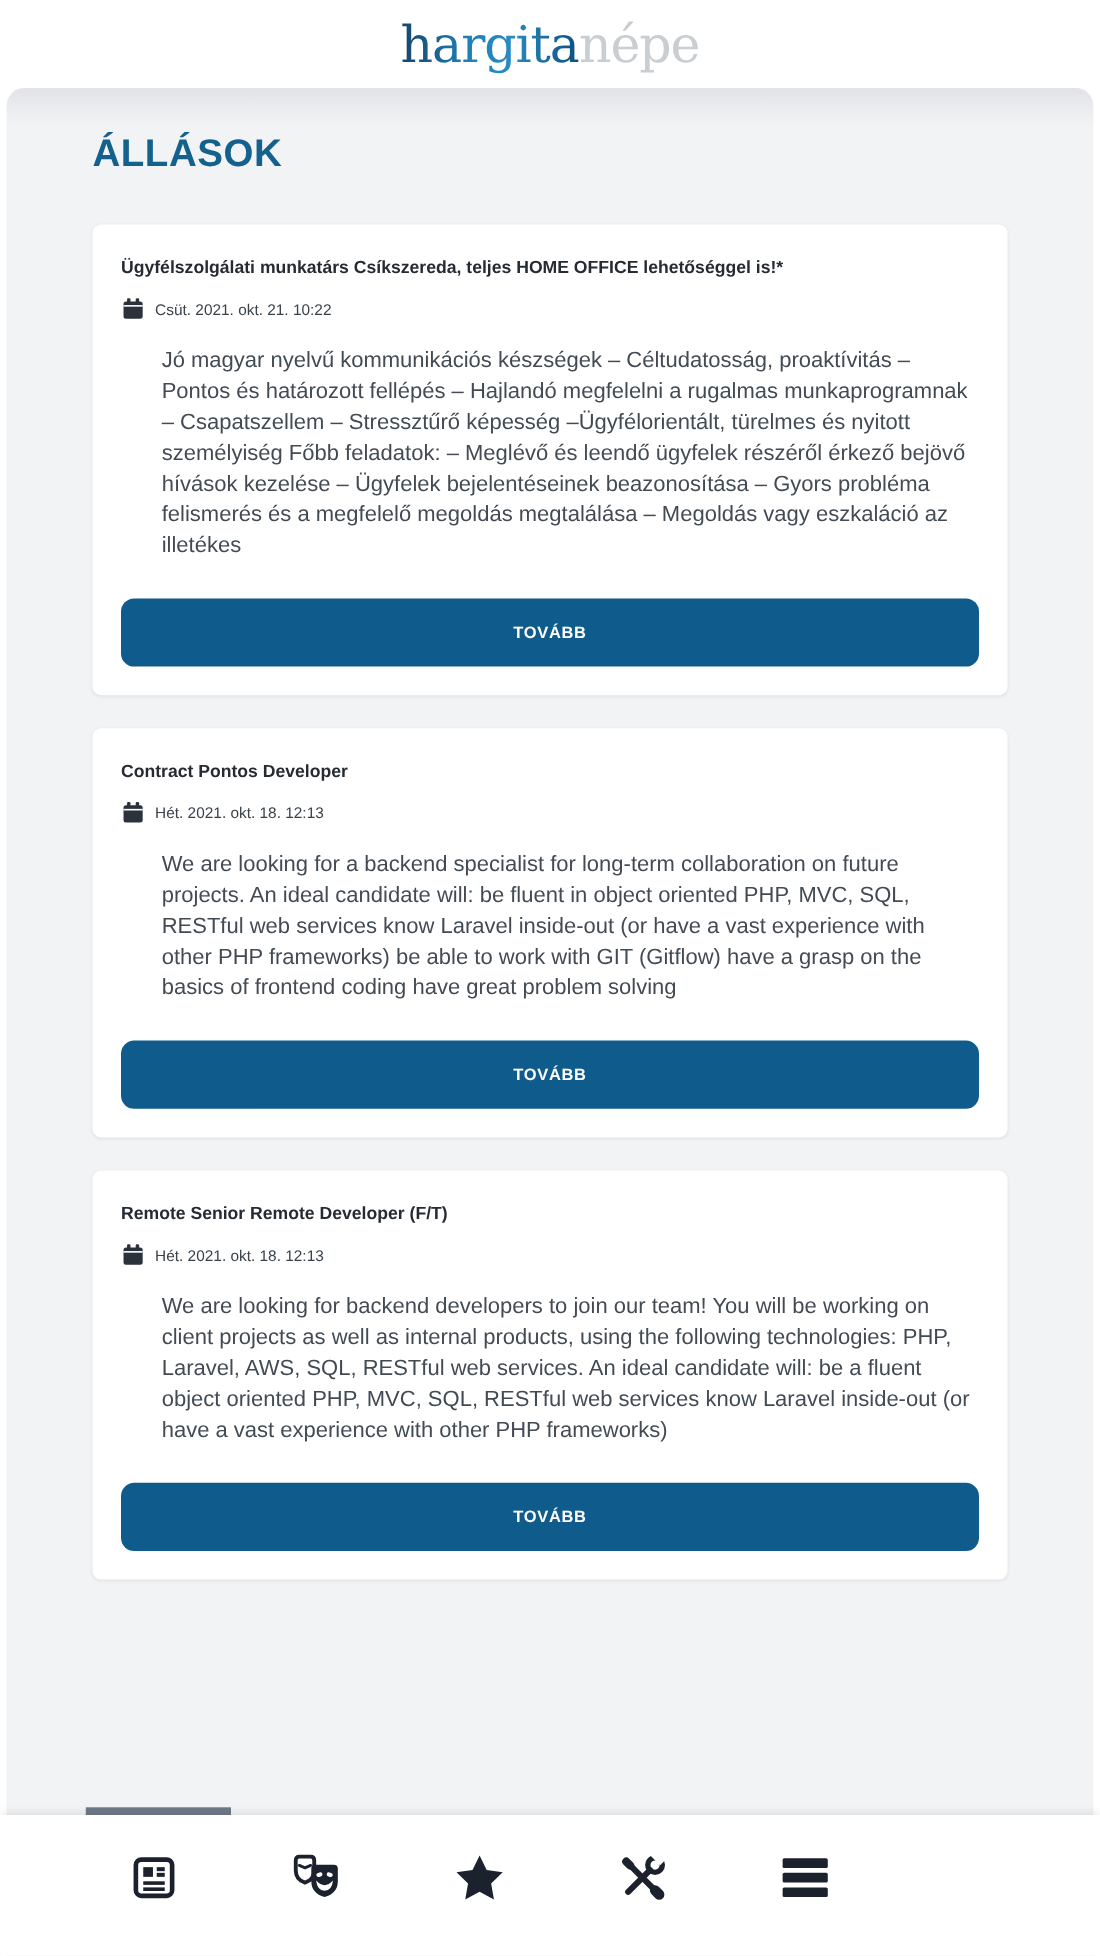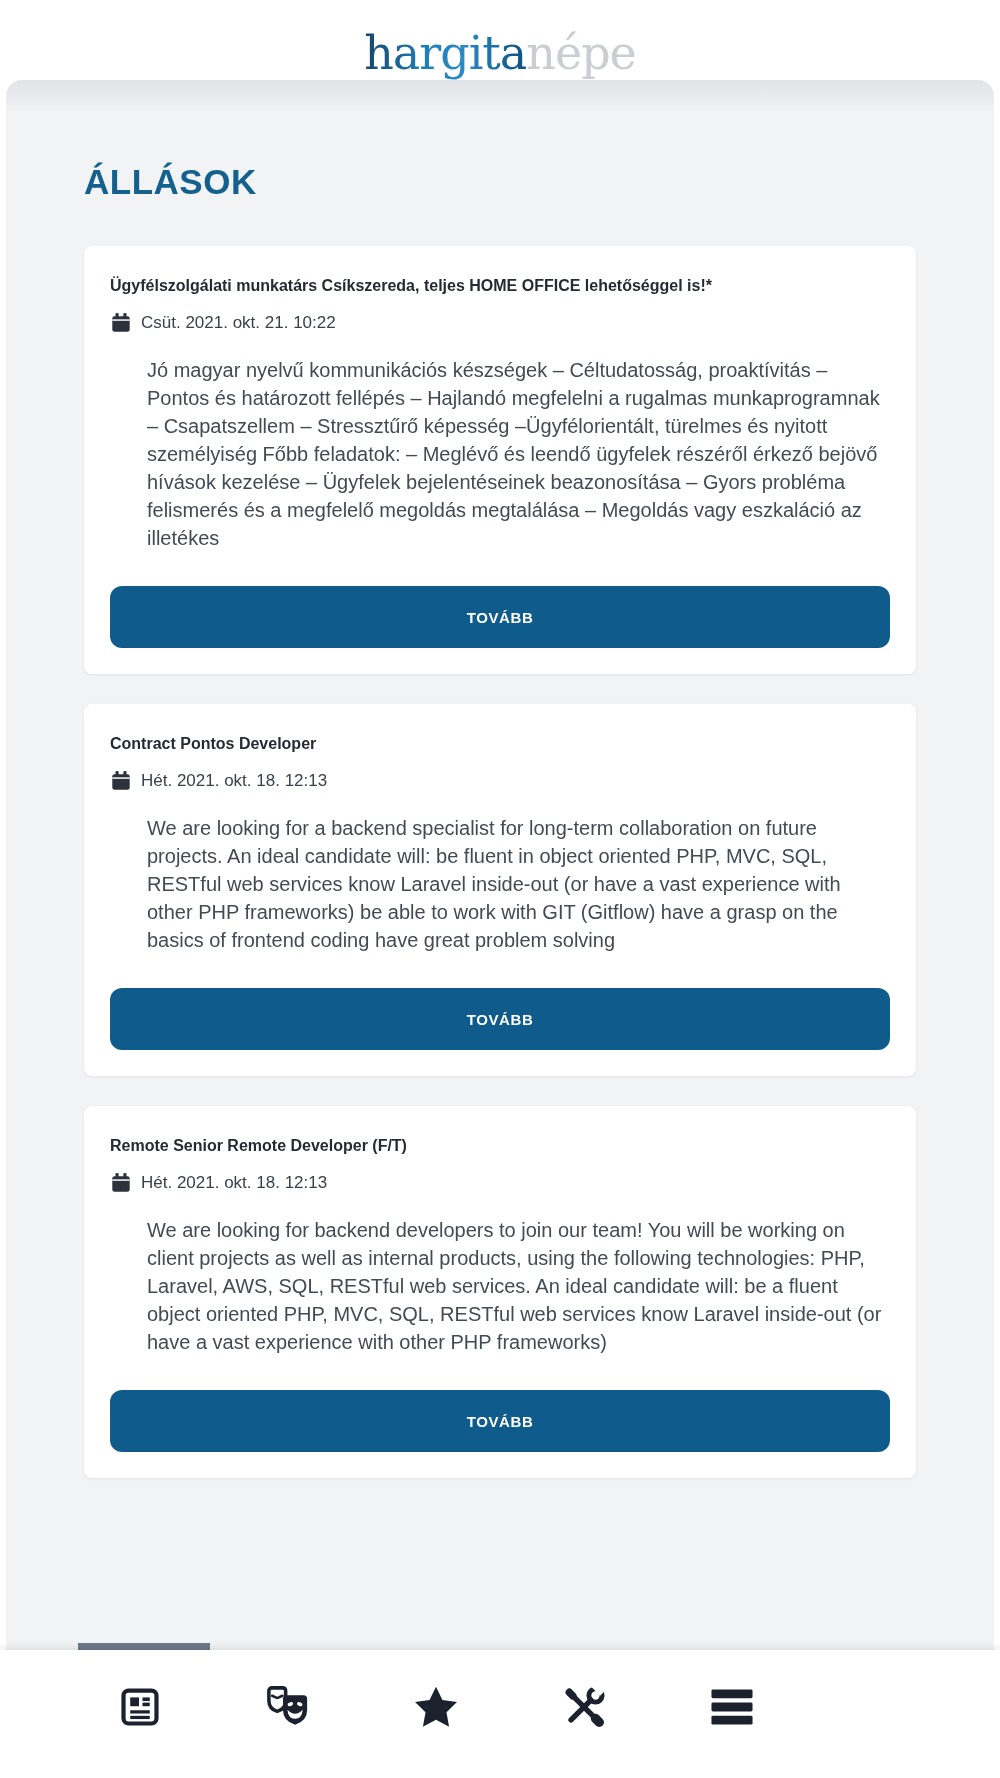--- a/index.html
+++ b/index.html
@@ -1,39 +1,39 @@
 <!DOCTYPE html>
 <html><head>
 <meta charset="utf-8">
 <style>
   * { margin:0; padding:0; box-sizing:border-box; }
   html,body { width:1000px; height:1778px; overflow:hidden; background:#fff;
               font-family:"Liberation Sans", sans-serif; }
   .page { position:relative; width:1000px; height:1778px; background:#fff; }
 
   
-  .header { height:80px; background:#fff; display:flex; align-items:flex-end; justify-content:center; position:relative; z-index:3; }
+  .header { height:80px; background:#fff; display:flex; align-items:center; justify-content:center; position:relative; z-index:3; }
   .logo { font-family:"DejaVu Serif", serif; font-size:46px; font-weight:400; letter-spacing:-1px; cursor:pointer; }
   .logo .primary { background:linear-gradient(90deg,#17456b 0%, #1e7fb9 38%, #2a8ac4 62%, #0d5181 100%);
                    -webkit-background-clip:text; background-clip:text; color:transparent; }
   .logo .secondary { color:#c9ced3; }
 
   
   .main { position:absolute; top:80px; left:6px; right:6px; bottom:0;
           border-radius:16px 16px 0 0;
           background:linear-gradient(180deg,#e2e3e6 0%, #f2f3f5 34px);
           padding:40px 78px 0 78px; z-index:1; }
-  .page-title { font-size:35px; font-weight:800; color:#15618e; letter-spacing:.5px; margin-bottom:44px;margin-top:42px; }
+  .page-title { font-size:35px; font-weight:800; color:#15618e; letter-spacing:.5px; margin-bottom:44px; }
 
   .job-card { background:#fff; border-radius:8px; box-shadow:0 1px 3px rgba(30,40,60,.08);
               padding:28px 26px 26px 26px; margin-bottom:30px; }
   .job-title { font-size:16px; font-weight:700; color:#252b33; line-height:1.5; margin-bottom:14px; cursor:pointer; }
   .date-row { display:flex; align-items:center; gap:9px; margin-bottom:22px; }
   .date-row svg { display:block; }
-  .date-text { font-size:17px; color:#39424b; }
+  .date-text { font-size:14px; color:#39424b; }
   .excerpt { font-size:20px; color:#424b54; line-height:1.4;margin-left:37px; }
   .cta-btn { display:block; width:100%; height:62px; margin-top:34px; border:none;
              background:#0f5c8c; color:#ffffff; font-family:"Liberation Sans",sans-serif;
              font-size:15px; font-weight:700; letter-spacing:.6px; border-radius:12px; cursor:pointer; }
 
   
   .scroll-indicator { position:absolute; left:78px; bottom:128px; width:132px; height:7px;
                       background:#6e7988; z-index:9; }
 
   

